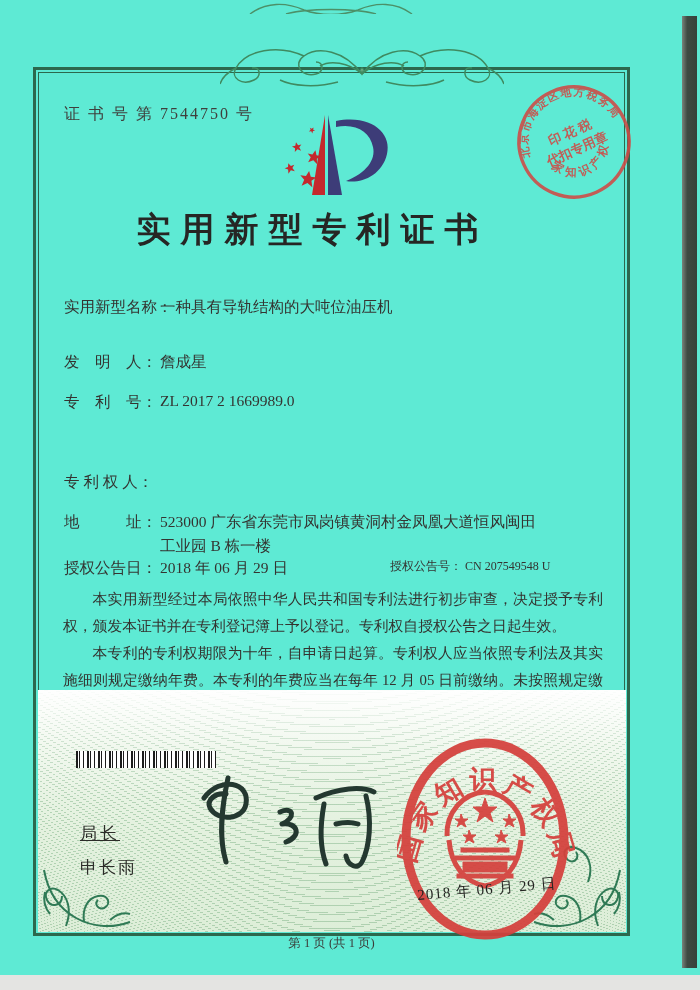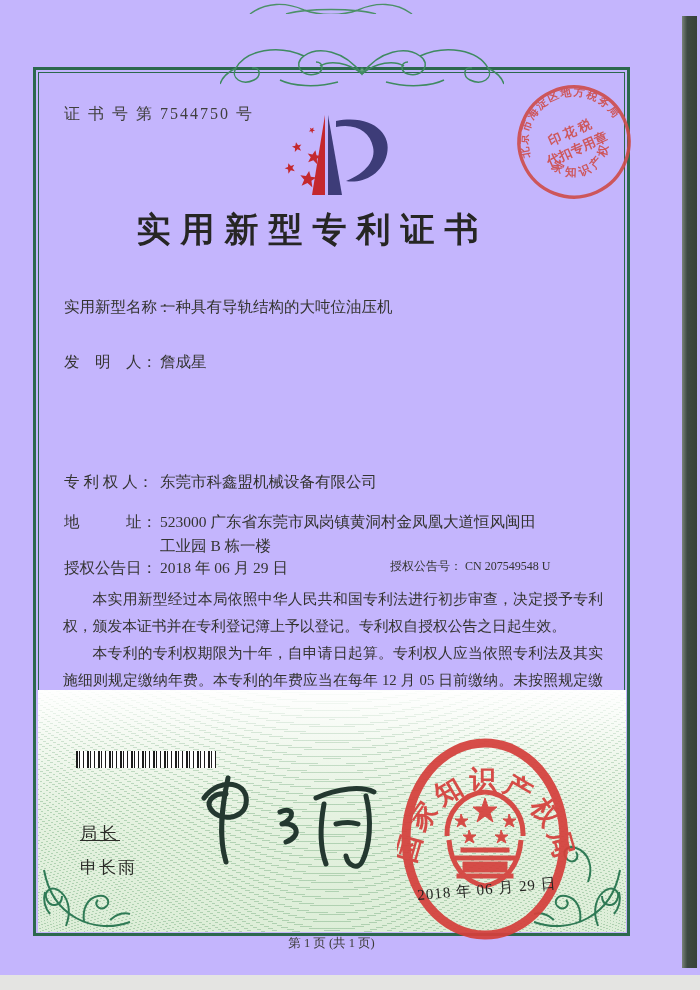--- a/index.html
+++ b/index.html
@@ -1,21 +1,21 @@
 <!DOCTYPE html>
 <html><head>
 <meta charset="utf-8">
 <style>
   html,body{margin:0;padding:0;}
   body{
     width:700px;height:990px;position:relative;overflow:hidden;
     background:#ececea;
     font-family:"Liberation Serif","DejaVu Serif",serif;
   }
-  .paper{position:absolute;left:0;top:0;width:700px;height:978px;background:#c4b5fd;}
+  .paper{position:absolute;left:0;top:0;width:700px;height:978px;background:#5eead4;}
   .scan-edge-right{position:absolute;left:682px;top:16px;width:15px;height:952px;
     background:linear-gradient(90deg,#79837b 0,#3e4a42 35%,#36423a 100%);}
   .scan-edge-bottom{position:absolute;left:0;top:975px;width:700px;height:15px;background:#e4e4e2;}
   .frame{position:absolute;left:33px;top:67px;width:591px;height:863px;
     border:3px solid #2c684d;}
   .frame-inner{position:absolute;left:2px;top:2px;right:2px;bottom:2px;border:1px solid #2c684d;}
   .cert-no{position:absolute;left:64px;top:104px;font-size:16px;letter-spacing:2px;color:#3f3f3c;}
   .title{position:absolute;left:33px;top:207px;width:559px;text-align:center;
     font-size:34px;font-weight:bold;letter-spacing:10px;color:#262624;}
   .frow{position:absolute;left:64px;width:540px;font-size:15.5px;color:#343431;white-space:nowrap;}
@@ -116,22 +116,25 @@
   </svg>
 
   <div class="title">实用新型专利证书</div>
 
   <div class="frow" style="top:297px">
     <span>实用新型名称：</span><span class="fvalue">一种具有导轨结构的大吨位油压机</span>
   </div>
   <div class="frow" style="top:352px">
     <span>发　明　人：</span><span class="fvalue">詹成星</span>
   </div>
+  <div class="frow" style="top:392px">
+    <span>专　利　号：</span><span class="fvalue">ZL 2017 2 1669989.0</span>
+  </div>
   <div class="frow" style="top:472px">
-    <span>专 利 权 人：</span><span class="fvalue">东莞市科鑫盟机械设备有限公司</span>
+    <span>专 利 权 人：</span>
   </div>
   <div class="frow" style="top:512px">
     <span>地　　　址：</span><span class="fvalue">523000 广东省东莞市凤岗镇黄洞村金凤凰大道恒风闽田</span>
   </div>
   <div class="addr2">工业园 B 栋一楼</div>
   <div class="frow" style="top:558px">
     <span>授权公告日：</span><span class="fvalue">2018 年 06 月 29 日</span>
   </div>
   <div class="grant-no">
     <span>授权公告号：</span> <span>CN 207549548 U</span>

